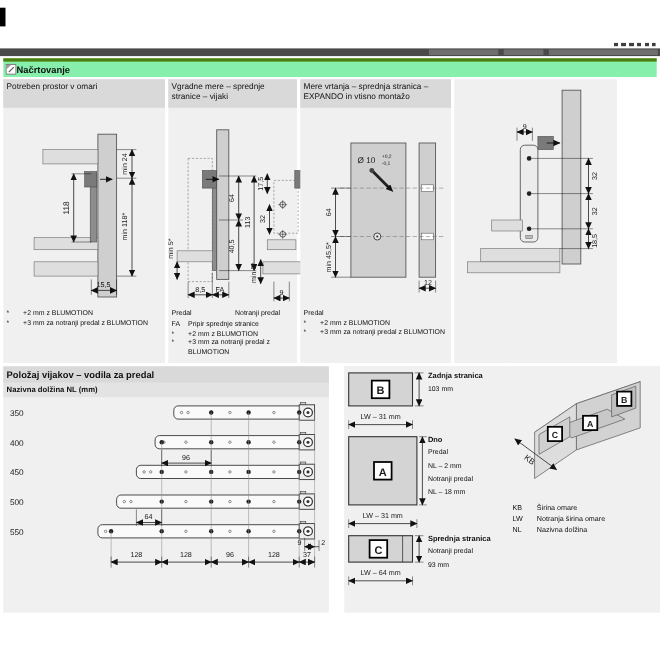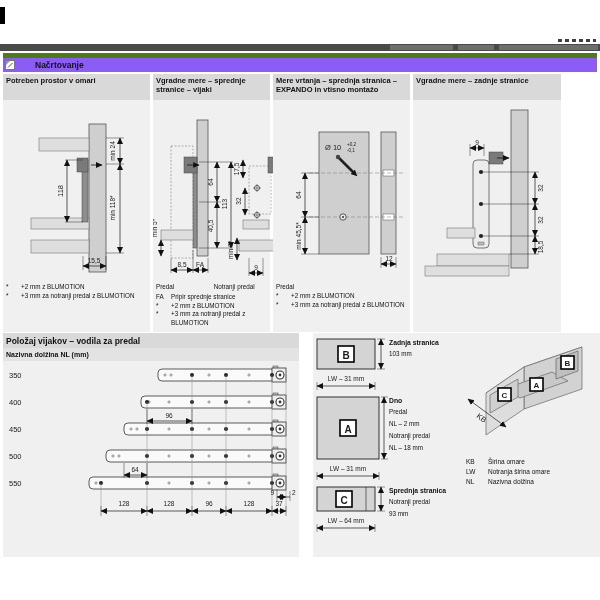--- a/index.html
+++ b/index.html
@@ -5,27 +5,27 @@
   html,body{margin:0;padding:0}
   body{width:600px;height:600px;background:#fff;font-family:"Liberation Sans",sans-serif;color:#111;position:relative;overflow:hidden}
   .abs{position:absolute}
   
   .corner-mark{left:0;top:7px;width:5px;height:17px;background:#000}
   .top-bar{left:0;top:44px;width:600px;height:7px;background:#4a4a4a}
   .top-bar .seg{position:absolute;top:1px;height:5px;background:#6e6e6e}
   .top-dashes{left:558px;top:39px;width:38px;height:3px;background:repeating-linear-gradient(90deg,#3f3f3f 0 4px,transparent 4px 7px)}
   
   .planning{left:3px;top:53px;width:594px}
-  .sec-title{height:14px;background:#8b5cf6;border-top:5px solid #4d7c0f;display:flex;align-items:center;gap:20px;padding-left:2px}
+  .sec-title{height:14px;background:#86efac;border-top:3px solid #4d7c0f;display:flex;align-items:center;gap:0;padding-left:2px}
   .sec-title .ttl{font-weight:bold;font-size:8.5px}
   .icon-box{width:10px;height:10px;flex:0 0 auto}
   .cols{display:flex;gap:3px;margin-top:2px}
   .col{background:#f0f0f0;display:flex;flex-direction:column}
   .c1{width:147px}.c2{width:117px}.c3{width:137px}.c4{width:148px}
-  .col-header{background:#d9d9d9;height:26px;font-weight:bold;font-size:7.5px;line-height:1.2;padding:2px 3px;box-sizing:border-box}
+  .col-header{background:#d9d9d9;height:26px;font-weight:normal;font-size:7.5px;line-height:1.2;padding:2px 3px;box-sizing:border-box}
   .diagram{height:182px}
   .diagram svg{display:block}
   .foot{font-size:6.3px;line-height:1.4;padding:1px 3px 4px 3px}
   .cap2{display:flex;margin-bottom:1px}
   .cap2 span:first-child{width:52%}
   .fr{display:grid;grid-template-columns:15px 1fr}
   
   .bottom{left:3px;top:333px;width:594px;height:224px;display:flex;gap:14px}
   .bpanel{background:#f0f0f0}
   .screws-panel{width:296px}
@@ -261,21 +261,20 @@
             <span>+2 mm z BLUMOTION</span>
           </div>
         <div class="fr">
             <span>*</span>
             <span>+3 mm za notranji predal z BLUMOTION</span>
           </div>
       </div>
     </div>
 
     <div class="col c4">
-      <div class="col-header">Vgradne mere – zadnje stranice</div>
       <div class="diagram">
         <svg width="148" height="182" viewBox="0 0 148 182">
           <g>
             <rect class="panelf" x="98" y="10" width="17" height="158"></rect>
             <rect x="60" y="60" width="16" height="88" rx="4" fill="#ececec" stroke="#555" stroke-width="0.8"></rect>
             <circle cx="68" cy="72" r="2.1" fill="#222"></circle>
             <circle cx="68" cy="104" r="2.1" fill="#222"></circle>
             <circle cx="68" cy="136" r="2.1" fill="#222"></circle>
             <rect x="65" y="142" width="6" height="3" fill="#bbb" stroke="#555" stroke-width="0.4"></rect>
             <rect class="darkf" x="76" y="52" width="14" height="12"></rect>

